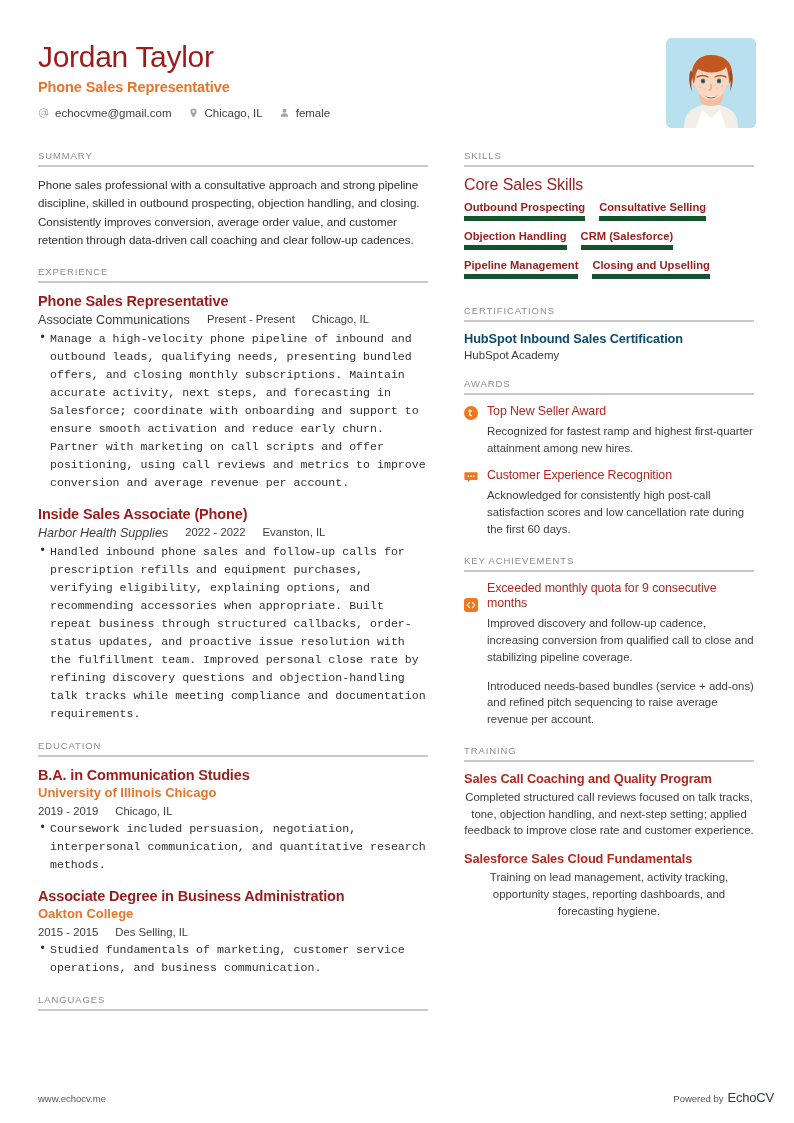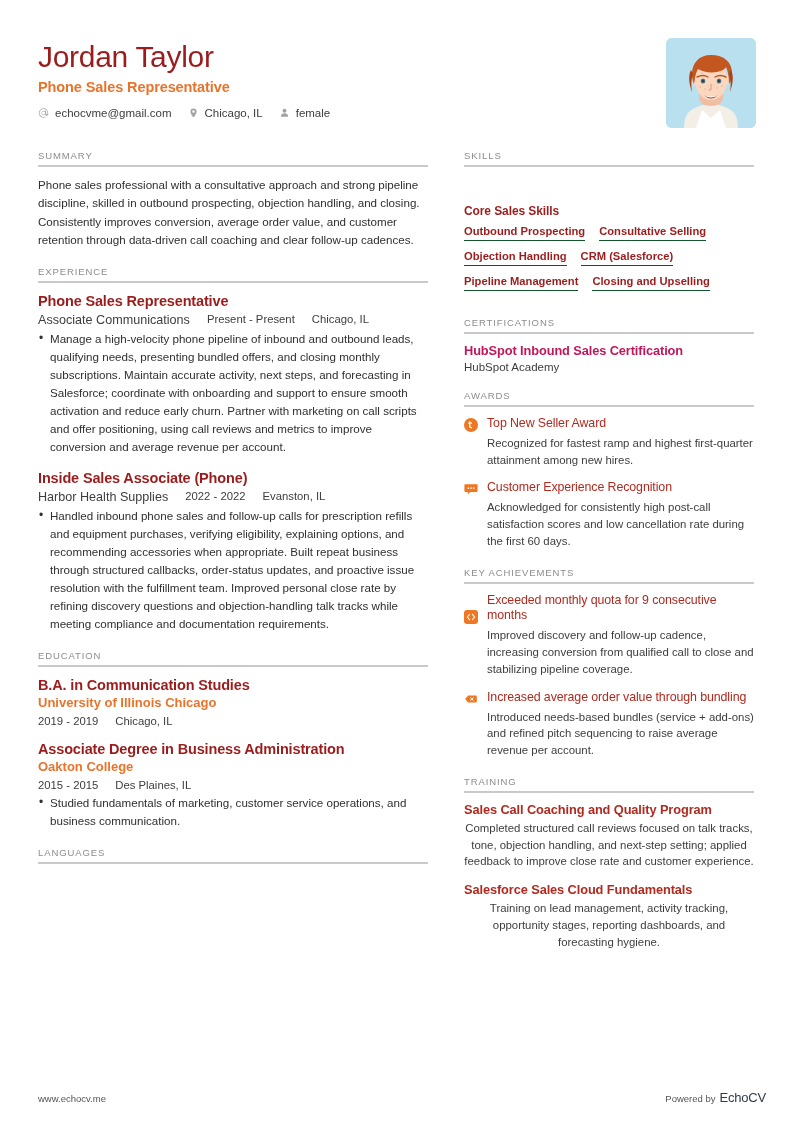--- a/index.html
+++ b/index.html
@@ -52,39 +52,39 @@
 
   
   .entry { margin-bottom: 13px; }
   .entry:last-child { margin-bottom: 0; }
   .entry-title { font-size: 14.5px; font-weight: 700; color: #9b1c1c; letter-spacing: -0.15px; line-height: 1.25; }
   .entry-sub { font-size: 13px; color: #e8742c; font-weight: 700; margin-top: 1px; line-height: 1.3; }
   .entry-meta { display: flex; gap: 17px; font-size: 11.3px; color: #3d3d3d; margin-top: 3px; flex-wrap: wrap; }
   .bullets { list-style: none; margin-top: 3px; }
   .bullets li {
     position: relative; padding-left: 12px; font-size: 11.6px;
-    line-height: 1.55; color: #2f2f2f; margin-bottom: 1px;
+    line-height: 1.55; color: #2f2f2f; margin-bottom: 1px; font-family: Liberation Mono, monospace;
   }
   .bullets li::before {
     content: "•"; position: absolute; left: 1px; top: -1px; color: #2f2f2f; font-size: 12px;
   }
   .empty-body { height: 2px; }
 
   
   .skills-group-title {
-    font-size: 12px; font-weight: 700; color: #9b1c1c; margin-bottom: 7px; letter-spacing: -0.1px; margin-top: 28px;
+    font-size: 16px; font-weight: 400; color: #9b1c1c; margin-bottom: 7px; letter-spacing: -0.1px;
   }
   .skill-list { display: flex; flex-wrap: wrap; }
   .skill-chip {
     font-size: 11.2px; font-weight: 700; color: #9b1c1c;
-    border-bottom: 1px solid #14532d; padding-bottom: 3px;
+    border-bottom: 5px solid #14532d; padding-bottom: 3px;
     margin: 0 14px 9px 0; white-space: nowrap;
   }
 
-  .cert-name { font-size: 12.8px; font-weight: 700; color: #be185d; letter-spacing: -0.1px; }
+  .cert-name { font-size: 12.8px; font-weight: 700; color: #0c4a6e; letter-spacing: -0.1px; }
   .cert-issuer { font-size: 11.5px; color: #3d3d3d; margin-top: 3px; }
 
   .icon-item { display: flex; gap: 9px; margin-bottom: 12px; }
   .icon-item:last-child { margin-bottom: 0; }
   .badge {
     flex: 0 0 14px; width: 14px; height: 14px; margin-top: 2px;
     color: #fff; display: flex; align-items: center; justify-content: center;
   }
   .badge svg { width: 14px; height: 14px; display: block; }
   .icon-body { flex: 1 1 auto; }
@@ -92,21 +92,21 @@
   .icon-desc { font-size: 11.4px; line-height: 1.47; color: #3d3d3d; margin-top: 3px; }
   .ach-desc-indent { padding-left: 23px; }
 
   .train-title { font-size: 12.8px; font-weight: 700; color: #b02a1f; letter-spacing: -0.1px; }
   .train-desc { font-size: 11.4px; line-height: 1.47; color: #3d3d3d; margin-top: 3px; text-align: center; }
   .train-item { margin-bottom: 12px; }
   .train-item:last-child { margin-bottom: 0; }
 
   
   .footer {
-    position: absolute; left: 38px; right: 28px; bottom: 18px;
+    position: absolute; left: 38px; right: 20px; bottom: 18px;
     display: flex; justify-content: space-between; align-items: baseline;
   }
   .footer-url { font-size: 9.5px; color: #555555; }
   .footer-right { font-size: 9.5px; color: #555555; }
   .brand { font-size: 13px; color: #2f3a4a; margin-left: 4px; letter-spacing: -0.2px; }
 </style>
 </head>
 <body>
 
 <div class="page">
@@ -209,21 +209,21 @@
               <span>Chicago, IL</span>
             </div>
             <ul class="bullets">
               <li>Manage a high-velocity phone pipeline of inbound and outbound leads, qualifying needs, presenting bundled offers, and closing monthly subscriptions. Maintain accurate activity, next steps, and forecasting in Salesforce; coordinate with onboarding and support to ensure smooth activation and reduce early churn. Partner with marketing on call scripts and offer positioning, using call reviews and metrics to improve conversion and average revenue per account.</li>
             </ul>
           </div>
 
           <div class="entry">
             <div class="entry-title">Inside Sales Associate (Phone)</div>
             <div class="entry-meta">
-              <span style="font-size:12.6px;">Harbor Health Supplies</span>
+              <span style="font-size:12.6px;font-style:italic;">Harbor Health Supplies</span>
               <span>2022 - 2022</span>
               <span>Evanston, IL</span>
             </div>
             <ul class="bullets">
               <li>Handled inbound phone sales and follow-up calls for prescription refills and equipment purchases, verifying eligibility, explaining options, and recommending accessories when appropriate. Built repeat business through structured callbacks, order-status updates, and proactive issue resolution with the fulfillment team. Improved personal close rate by refining discovery questions and objection-handling talk tracks while meeting compliance and documentation requirements.</li>
             </ul>
           </div>
 
         </div>
       </div>
@@ -233,28 +233,31 @@
         <div class="sec-rule"></div>
         <div class="section-body">
 
           <div class="entry">
             <div class="entry-title">B.A. in Communication Studies</div>
             <div class="entry-sub">University of Illinois Chicago</div>
             <div class="entry-meta">
               <span>2019 - 2019</span>
               <span>Chicago, IL</span>
             </div>
+            <ul class="bullets">
+              <li>Coursework included persuasion, negotiation, interpersonal communication, and quantitative research methods.</li>
+            </ul>
           </div>
 
           <div class="entry">
             <div class="entry-title">Associate Degree in Business Administration</div>
             <div class="entry-sub">Oakton College</div>
             <div class="entry-meta">
               <span>2015 - 2015</span>
-              <span>Des Plaines, IL</span>
+              <span>Des Selling, IL</span>
             </div>
             <ul class="bullets">
               <li>Studied fundamentals of marketing, customer service operations, and business communication.</li>
             </ul>
           </div>
 
         </div>
       </div>
 
       <div class="section">
@@ -345,31 +348,20 @@
                   </svg>
               </span>
               <div class="icon-body">
                 <div class="icon-title">Exceeded monthly quota for 9 consecutive months</div>
               </div>
             </div>
             <div class="icon-desc ach-desc-indent">Improved discovery and follow-up cadence, increasing conversion from qualified call to close and stabilizing pipeline coverage.</div>
           </div>
 
           <div>
-            <div class="icon-item" style="margin-bottom:0;">
-              <span class="badge">
-                <svg viewBox="0 0 14 14">
-                    <path d="M1.2 7 4 3.6h7.8c.6 0 1 .4 1 1v4.8c0 .6-.4 1-1 1H4L1.2 7z" fill="#ef7722"></path>
-                    <path d="M6.6 5.9l2.6 2.4M9.2 5.9 6.6 8.3" stroke="#ffffff" stroke-width="1" stroke-linecap="round"></path>
-                  </svg>
-              </span>
-              <div class="icon-body">
-                <div class="icon-title">Increased average order value through bundling</div>
-              </div>
-            </div>
             <div class="icon-desc ach-desc-indent">Introduced needs-based bundles (service + add-ons) and refined pitch sequencing to raise average revenue per account.</div>
           </div>
 
         </div>
       </div>
 
       <div class="section">
         <div class="sec-title">TRAINING</div>
         <div class="sec-rule"></div>
         <div class="section-body">

